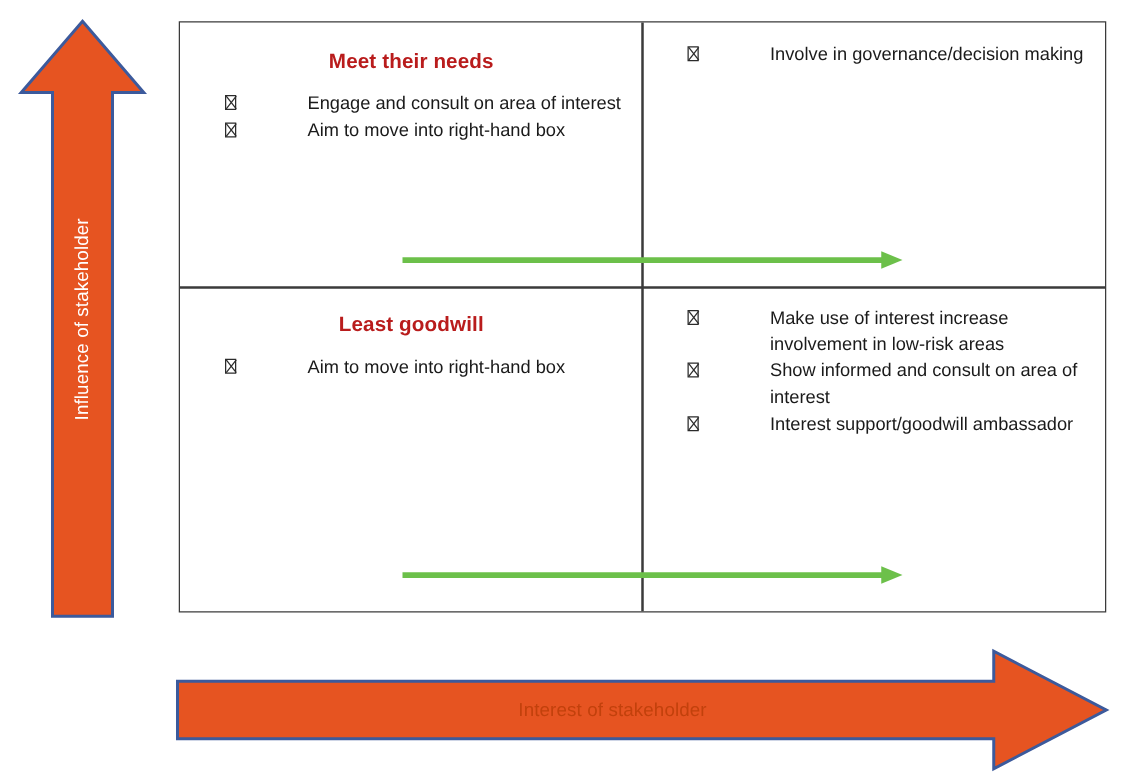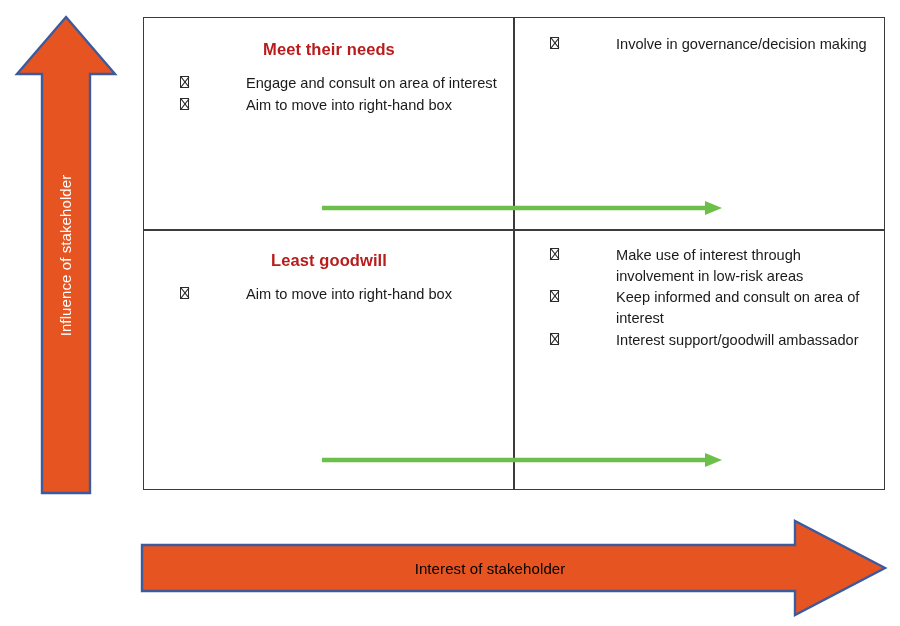--- a/index.html
+++ b/index.html
@@ -61,21 +61,21 @@
     left: 0;
     top: 0;
     width: 700px;
     height: 100px;
     display: flex;
     align-items: center;
     justify-content: center;
     pointer-events: none;
   }
   .axis-h-label span {
-    color: #000000;
+    color: #c2410c;
     font-size: 15px;
     white-space: nowrap;
     letter-spacing: .1px;
   }
 
   
   .matrix {
     position: absolute;
     left: 143px;
     top: 17px;
@@ -229,25 +229,25 @@
             <span class="bullet-glyph"></span>
             <span class="bullet-text">Aim to move into right-hand box</span>
           </li>
         </ul>
       </div>
 
       <div class="quad">
         <ul class="bullets">
           <li>
             <span class="bullet-glyph"></span>
-            <span class="bullet-text">Make use of interest through involvement in low-risk areas</span>
-          </li>
-          <li>
-            <span class="bullet-glyph"></span>
-            <span class="bullet-text">Keep informed and consult on area of interest</span>
+            <span class="bullet-text">Make use of interest increase involvement in low-risk areas</span>
+          </li>
+          <li>
+            <span class="bullet-glyph"></span>
+            <span class="bullet-text">Show informed and consult on area of interest</span>
           </li>
           <li>
             <span class="bullet-glyph"></span>
             <span class="bullet-text">Interest support/goodwill ambassador</span>
           </li>
         </ul>
       </div>
 
     </div>
 

